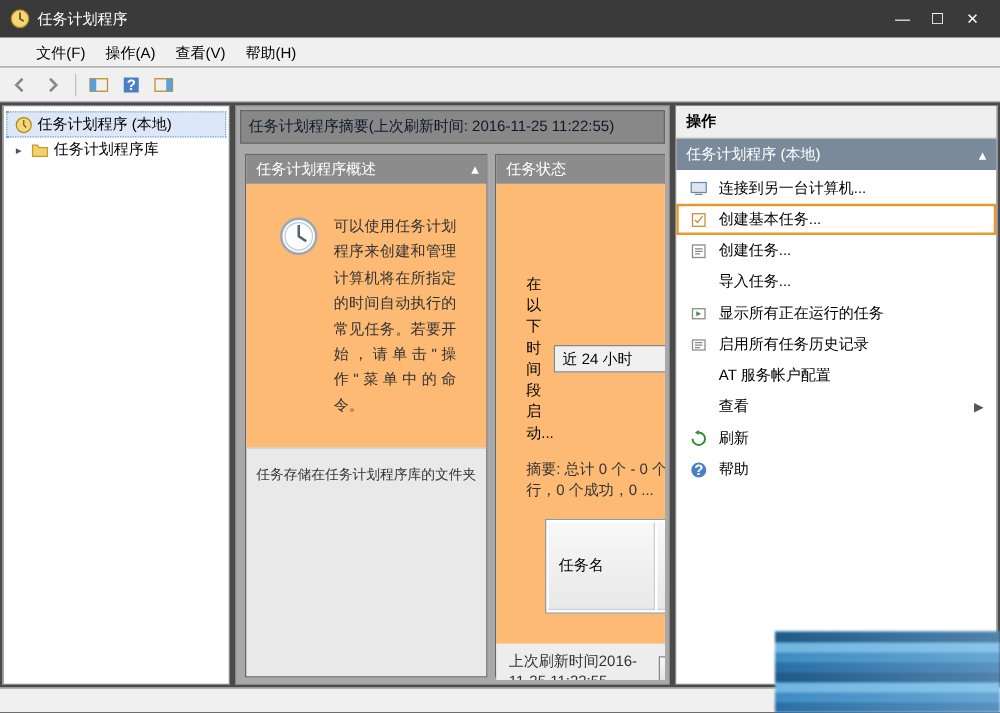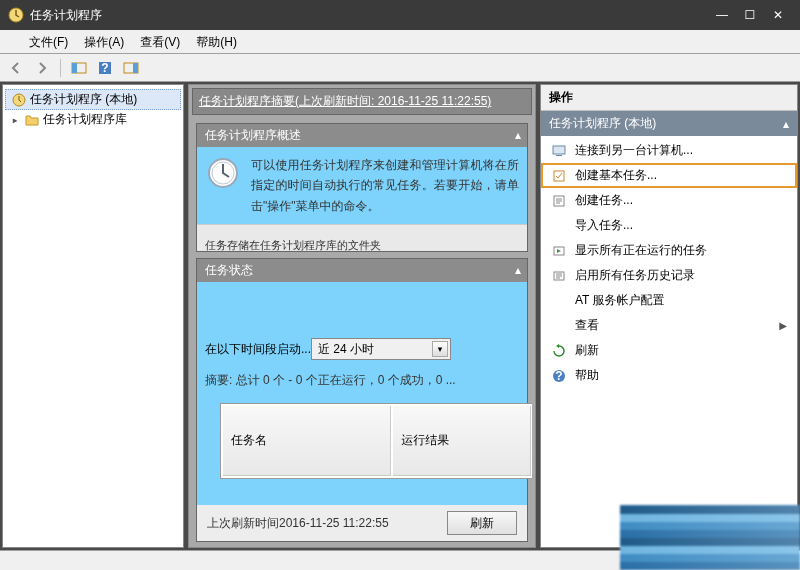--- a/index.html
+++ b/index.html
@@ -13,26 +13,26 @@
 .toolbar { height: 28px; background: #f0f0f0; border-bottom: 1px solid #a0a0a0; display: flex; align-items: center; padding: 0 4px; gap: 2px; }
 .toolbar .tbtn { width: 24px; height: 22px; display: flex; align-items: center; justify-content: center; cursor: pointer; border: 1px solid transparent; }
 .toolbar .sep { width: 1px; height: 18px; background: #c0c0c0; margin: 0 4px; }
 .main { display: flex; height: 468px; background: #4a4a4a; padding: 2px; gap: 4px; }
 .treepanel { width: 182px; background: #fff; border: 1px solid #888; padding: 4px 2px; }
 .treeitem { display: flex; align-items: center; padding: 1px 2px; cursor: pointer; white-space: nowrap; }
 .treeitem.sel { background: #dce8f7; border: 1px dotted #7a9fcc; }
 .treeitem .exp { width: 12px; text-align: center; color: #555; font-family: monospace; }
 .treeitem .ticon { width: 16px; height: 16px; margin: 0 3px; display: flex; align-items: center; justify-content: center; }
 .center { flex: 1; background: #a9a9a9; border: 1px solid #888; padding: 3px; display: flex; flex-direction: column; gap: 6px; overflow: hidden; }
-.header-strip { background: #888; color: #ffffff; padding: 4px 6px; border: 1px solid #666; text-decoration: underline; }
-.center-inner { background: #a9a9a9; flex: 1; display: flex; flex-direction: column; gap: 6px; overflow: hidden; padding: 2px 4px; }
+.header-strip { background: #888; color: #0f172a; padding: 4px 6px; border: 1px solid #666; }
+.center-inner { background: #a9a9a9; flex: 1; display: flex; flex-direction: row; gap: 6px; overflow: hidden; padding: 2px 4px; }
 .groupbox { border: 1px solid #666; background: #e9e9e9; }
 .groupbox .gtitle { background: #8c8c8c; color: #fff; padding: 3px 8px; position: relative; }
 .groupbox .gtitle .chev { position: absolute; right: 6px; top: 4px; color: #fff; }
-.gcontent { padding: 8px; background: #7dd3fc; }
+.gcontent { padding: 24px; background: #fdba74; }
 .overview-row { display: flex; gap: 10px; align-items: flex-start; }
 .overview-text { color: #333; line-height: 1.7; text-align: justify; }
 .overview-icon { width: 36px; height: 36px; flex-shrink: 0; display: flex; align-items: center; justify-content: center; }
 .truncated { color: #333; padding: 13px 8px; }
 .status-row { display: flex; align-items: center; margin-bottom: 12px; margin-top: 48px; }
 .select-box { flex-shrink: 0; width: 140px; height: 22px; border: 1px solid #888; background: #f0f0f0; display: flex; align-items: center; padding: 0 6px; position: relative; cursor: pointer; }
 .select-box .dd { position: absolute; right: 2px; top: 2px; width: 16px; height: 16px; border: 1px solid #aaa; background: linear-gradient(#fff,#ddd); display: flex; align-items: center; justify-content: center; font-size: 9px; }
 .summary-line { color: #333; margin-bottom: 14px; }
 .task-table { border: 1px solid #999; background: #fff; height: 76px; width: 100%; margin-left: 15px; }
 .task-table th { background: linear-gradient(#f8f8f8,#e8e8e8); border-right: 1px solid #ccc; border-bottom: 1px solid #ccc; text-align: left; padding: 3px 8px; font-weight: normal; }

